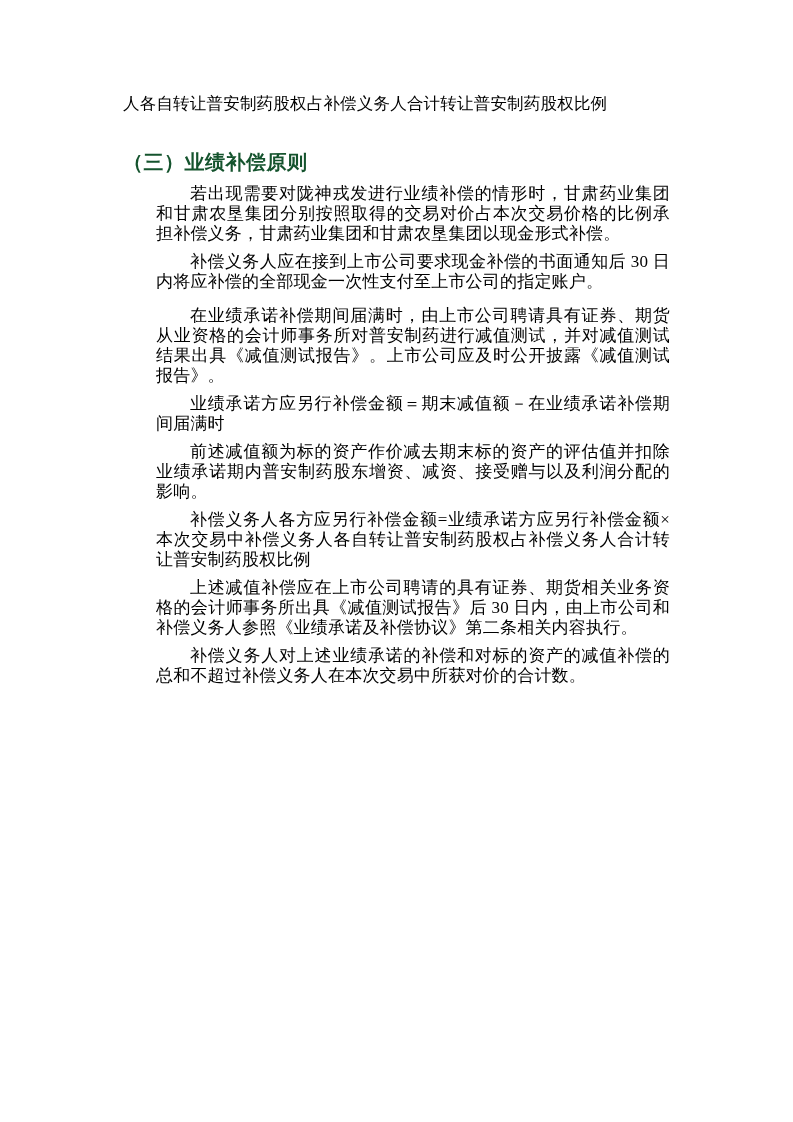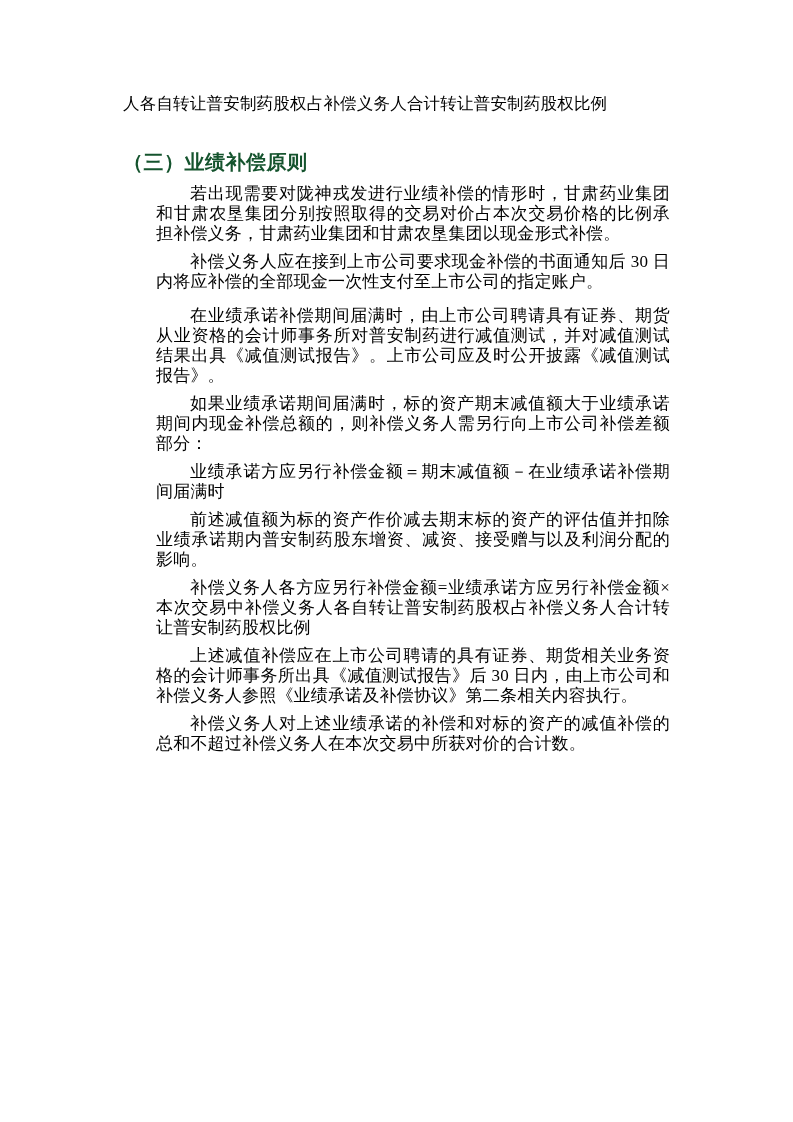--- a/index.html
+++ b/index.html
@@ -67,21 +67,20 @@
 
     <h2 class="doc-heading heading-3">（三）业绩补偿原则</h2>
 
     <p class="para">若出现需要对陇神戎发进行业绩补偿的情形时，甘肃药业集团和甘肃农垦集团分别按照取得的交易对价占本次交易价格的比例承担补偿义务，甘肃药业集团和甘肃农垦集团以现金形式补偿。</p>
 
     <p class="para">补偿义务人应在接到上市公司要求现金补偿的书面通知后 30 日内将应补偿的全部现金一次性支付至上市公司的指定账户。</p>
 
 
     <p class="para para-gap-lg">在业绩承诺补偿期间届满时，由上市公司聘请具有证券、期货从业资格的会计师事务所对普安制药进行减值测试，并对减值测试结果出具《减值测试报告》。上市公司应及时公开披露《减值测试报告》。</p>
 
-    <p class="para">如果业绩承诺期间届满时，标的资产期末减值额大于业绩承诺期间内现金补偿总额的，则补偿义务人需另行向上市公司补偿差额部分：</p>
 
     <p class="para">业绩承诺方应另行补偿金额＝期末减值额－在业绩承诺补偿期间届满时</p>
 
     <p class="para">前述减值额为标的资产作价减去期末标的资产的评估值并扣除业绩承诺期内普安制药股东增资、减资、接受赠与以及利润分配的影响。</p>
 
     <p class="para">补偿义务人各方应另行补偿金额=业绩承诺方应另行补偿金额×本次交易中补偿义务人各自转让普安制药股权占补偿义务人合计转让普安制药股权比例</p>
 
     <p class="para">上述减值补偿应在上市公司聘请的具有证券、期货相关业务资格的会计师事务所出具《减值测试报告》后 30 日内，由上市公司和补偿义务人参照《业绩承诺及补偿协议》第二条相关内容执行。</p>
 
     <p class="para">补偿义务人对上述业绩承诺的补偿和对标的资产的减值补偿的总和不超过补偿义务人在本次交易中所获对价的合计数。</p>

